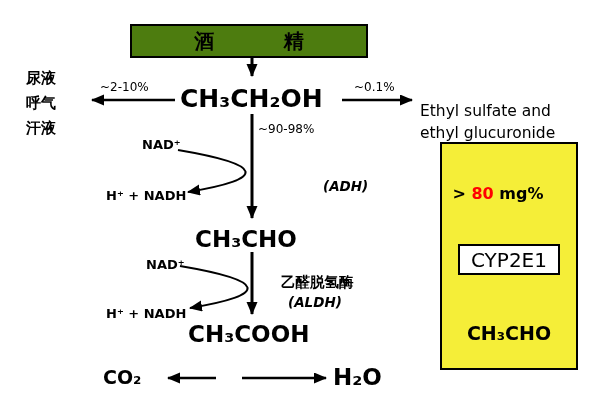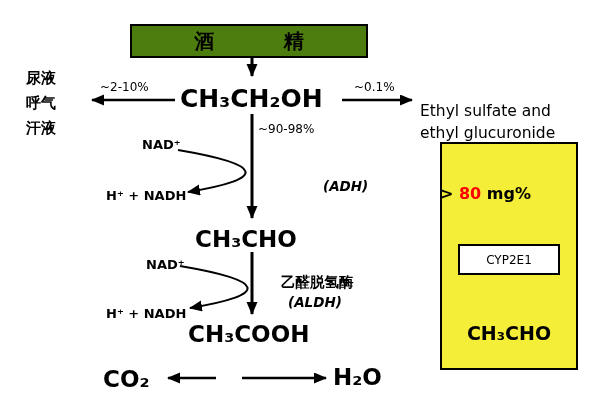--- a/index.html
+++ b/index.html
@@ -26,21 +26,21 @@
     border: 2px solid #000;
     display: flex; align-items: center; justify-content: center;
     font-size: 20px; font-weight: bold;
     white-space: pre;
     color: #000;
   }
   .chem { position: absolute; font-weight: bold; color: #000; }
   .ethanol      { left: 180px; top: 84px;  width: 146px; font-size: 25px; }
   .acetaldehyde { left: 195px; top: 226px; width: 115px; font-size: 23px; }
   .acetate      { left: 188px; top: 321px; width: 128px; font-size: 23px; }
-  .co2          { left: 103px; top: 366px; width: 62px;  font-size: 23px; }
+  .co2          { left: 103px; top: 366px; width: 62px;  font-size: 19px; }
   .h2o          { left: 333px; top: 364px; width: 62px;  font-size: 23px; }
 
   .pct { position: absolute; font-size: 12px; font-weight: 400; color: #000; }
   .pct-left  { left: 100px; top: 80px; }
   .pct-right { left: 354px; top: 80px; }
   .pct-main  { left: 258px; top: 122px; }
 
   .left-excretion {
     position: absolute; left: 26px; top: 66px;
     font-size: 15px; font-weight: 600; line-height: 25px; color: #000;
@@ -70,29 +70,29 @@
     background: #f5ee38;
     border: 2px solid #000;
   }
   .hd-title {
     position: absolute; left: 440px; top: 154px; width: 138px;
     text-align: center; color: #ff0000;
     font-size: 18px; font-weight: bold;
   }
   .hd-threshold {
     position: absolute; left: 440px; top: 184px; width: 116px;
-    text-align: left; font-size: 16px; font-weight: bold; color: #000;
+    text-align: center; font-size: 16px; font-weight: bold; color: #000;
   }
   .hd-threshold .red { color: #ff0000; }
   .cyp-box {
     position: absolute; left: 458px; top: 244px;
     width: 102px; height: 31px;
     background: #ffffff; border: 2px solid #000;
     display: flex; align-items: center; justify-content: center;
-    font-size: 12px; color: #000;
+    font-size: 20px; color: #000;
   }
   .hd-product {
     position: absolute; left: 450px; top: 322px; width: 118px;
     text-align: center; font-size: 19px; font-weight: bold; color: #000;
   }
 </style>
 </head>
 <body>
 
 <div id="canvas">

